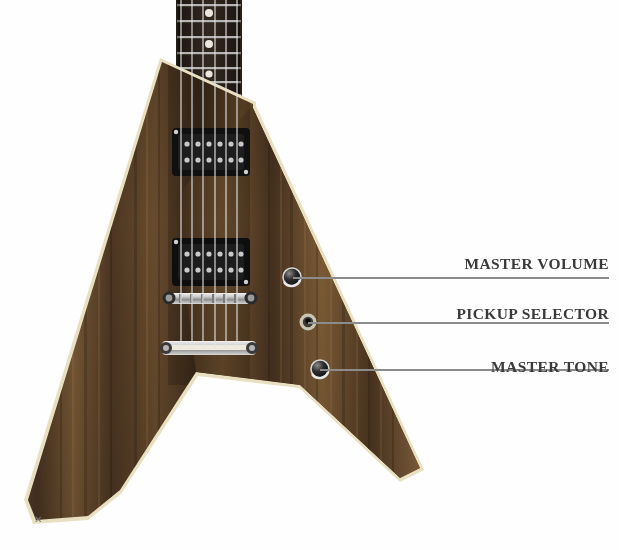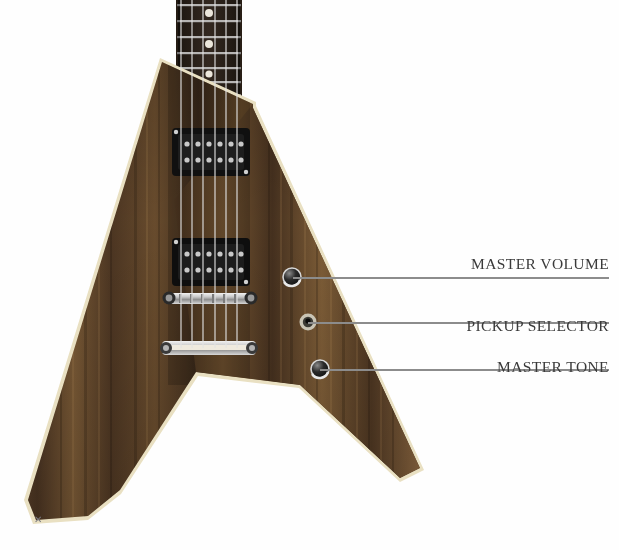--- a/index.html
+++ b/index.html
@@ -8,29 +8,29 @@
   #stage{position:relative;width:619px;height:550px;background:#fefefe;}
 
   
   #guitar-art{position:absolute;left:0;top:0;width:619px;height:550px;}
 
   
   .callout{position:absolute;}
   .callout .label{
       position:absolute;white-space:nowrap;
       font-family:"Liberation Serif",serif;
-      font-size:15.5px;font-weight:400;letter-spacing:.4px;
+      font-size:15.5px;font-weight:700;letter-spacing:.4px;
       color:#3a3a3a;text-align:right;right:10px;
   }
 
   #callout-master-volume{left:0;top:255px;width:619px;}
   #callout-master-volume .label{top:0px;}
 
   #callout-pickup-selector{left:0;top:301px;width:619px;}
-  #callout-pickup-selector .label{top:16px;}
+  #callout-pickup-selector .label{top:4px;}
 
   #callout-master-tone{left:0;top:341px;width:619px;}
   #callout-master-tone .label{top:17px;}
 
   
   #leader-lines{position:absolute;left:0;top:0;width:619px;height:550px;}
   #leader-lines div{position:absolute;height:2px;background:#8c8c8c;}
 
   #speck{position:absolute;left:34px;top:515px;width:9px;height:9px;
          color:#7a7a80;font-size:10px;line-height:9px;}

